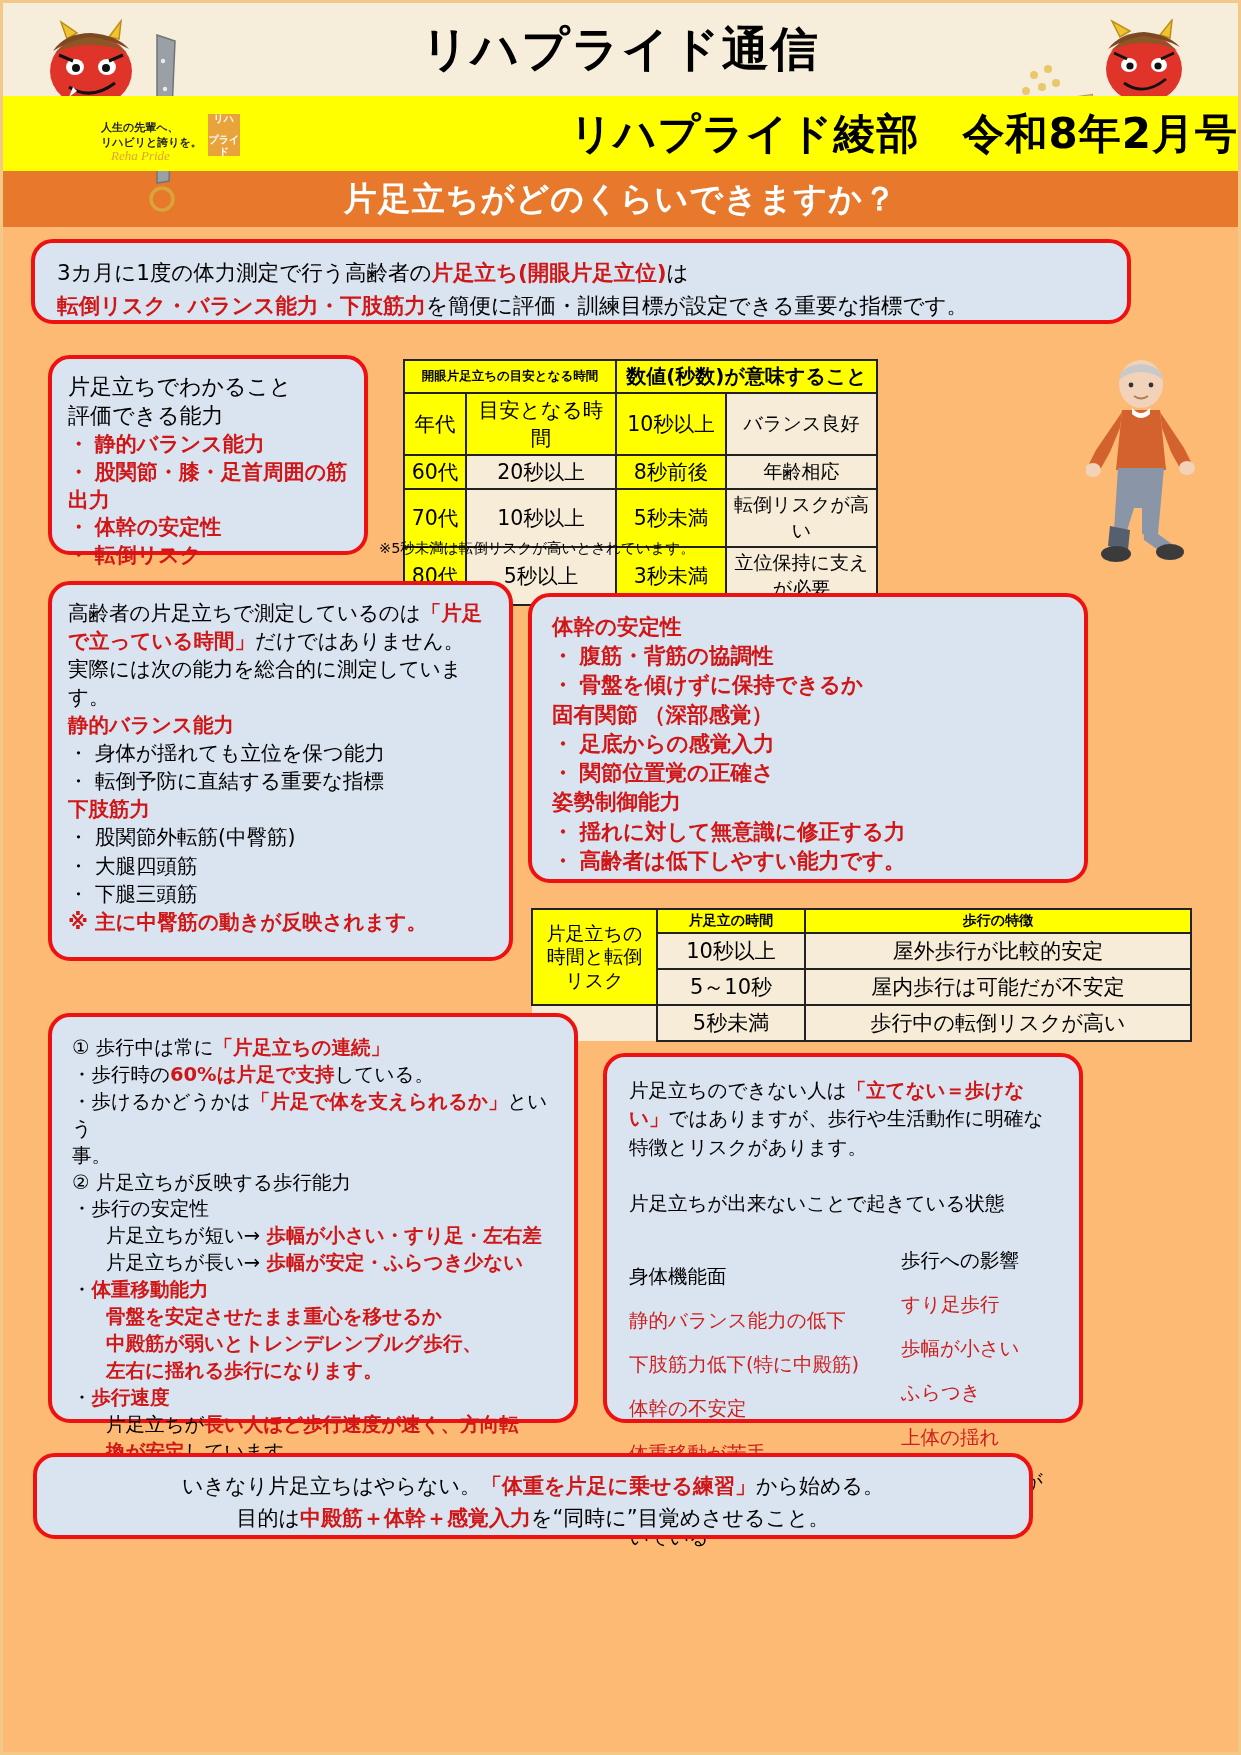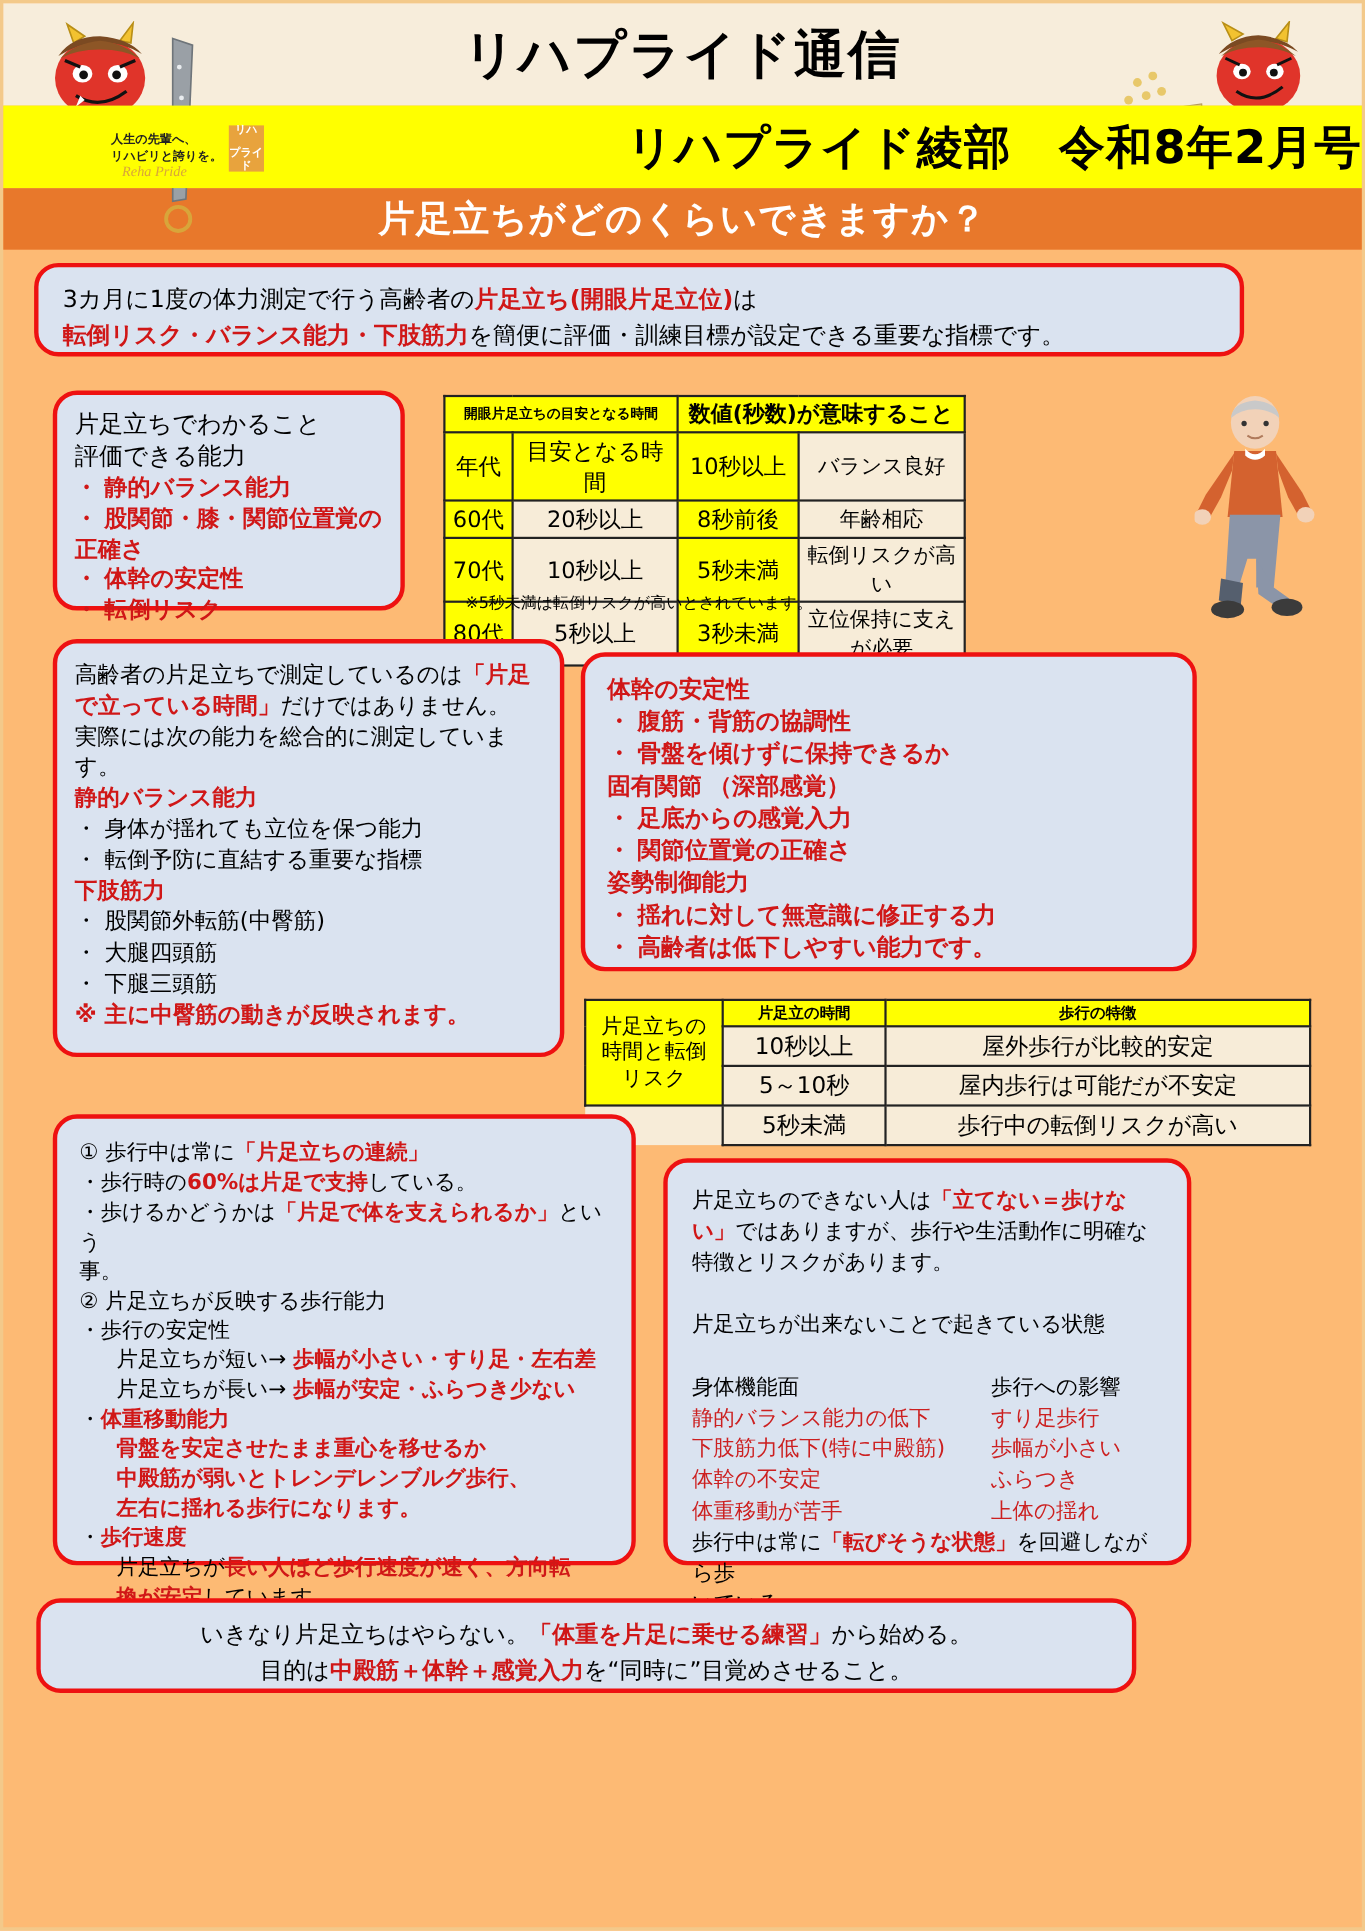--- a/index.html
+++ b/index.html
@@ -158,21 +158,21 @@
     padding: 2px 3px;
   }
   .t-yellow { background: #ffff00; }
   .t-cream  { background: #f7ecd8; }
   .t-hdr-sm { font-size: 12.5px; font-weight: 700; height: 26px; }
   .t-hdr-lg { font-size: 20px; font-weight: 700; height: 26px; }
   #table1 .cell { font-size: 20.5px; height: 33px; }
   #table1 .cell-sm { font-size: 19px; height: 33px; }
 
   #table1-note {
-    position: absolute; left: 420px; top: 536px;
+    position: absolute; left: 376px; top: 536px;
     font-size: 14.5px; color: #000;
     font-family: "DejaVu Sans", sans-serif;
   }
 
   
   #figure-person { position: absolute; right: 42px; top: 355px; }
 
   
   #measure-box { left: 45px; top: 578px; width: 465px; height: 380px; padding: 14px 16px 10px 16px; }
   #measure-box .body-txt { font-size: 20.5px; line-height: 1.37; }
@@ -201,21 +201,21 @@
 
   
   #gait-box { left: 45px; top: 1010px; width: 530px; height: 410px; padding: 18px 18px 10px 20px; }
   #gait-box .body-txt { font-size: 19.5px; line-height: 1.38; }
   #gait-box .ind { padding-left: 34px; }
 
   
   #cannot-box { left: 600px; top: 1050px; width: 480px; height: 370px; padding: 20px 22px; }
   #cannot-box .body-txt { font-size: 19.5px; line-height: 1.45; }
   #cannot-box .two-col { display: flex; }
-  #cannot-box .two-col .c1 { width: 272px; }
+  #cannot-box .two-col .c1 { width: 272px; margin-top: 16px; }
 
   
   #footer-box { left: 30px; top: 1450px; width: 1000px; height: 86px; padding: 14px 18px; text-align: center; }
   #footer-box .body-txt { font-size: 21px; line-height: 1.5; }
 
   ul { margin: 0; padding: 0; }
 </style>
 </head>
 <body>
 
@@ -310,21 +310,21 @@
     <div class="body-txt">
       <span class="red">転倒リスク・バランス能力・下肢筋力</span><span>を簡便に評価・訓練目標が設定できる重要な指標です。</span>
     </div>
   </div>
 
   <div class="rbox" id="wakaru-box">
     <div class="hd body-txt">片足立ちでわかること</div>
     <div class="hd body-txt">評価できる能力</div>
     <ul>
       <li>静的バランス能力</li>
-      <li>股関節・膝・関節位置覚の正確さ</li>
+      <li>股関節・膝・足首周囲の筋出力</li>
       <li>体幹の安定性</li>
       <li>転倒リスク</li>
     </ul>
   </div>
 
   <table id="table1">
     <tbody>
         <tr>
       <td class="t-yellow t-hdr-sm" colspan="2">開眼片足立ちの目安となる時間</td>
       <td class="t-yellow t-hdr-lg" colspan="2">数値(秒数)が意味すること</td>

